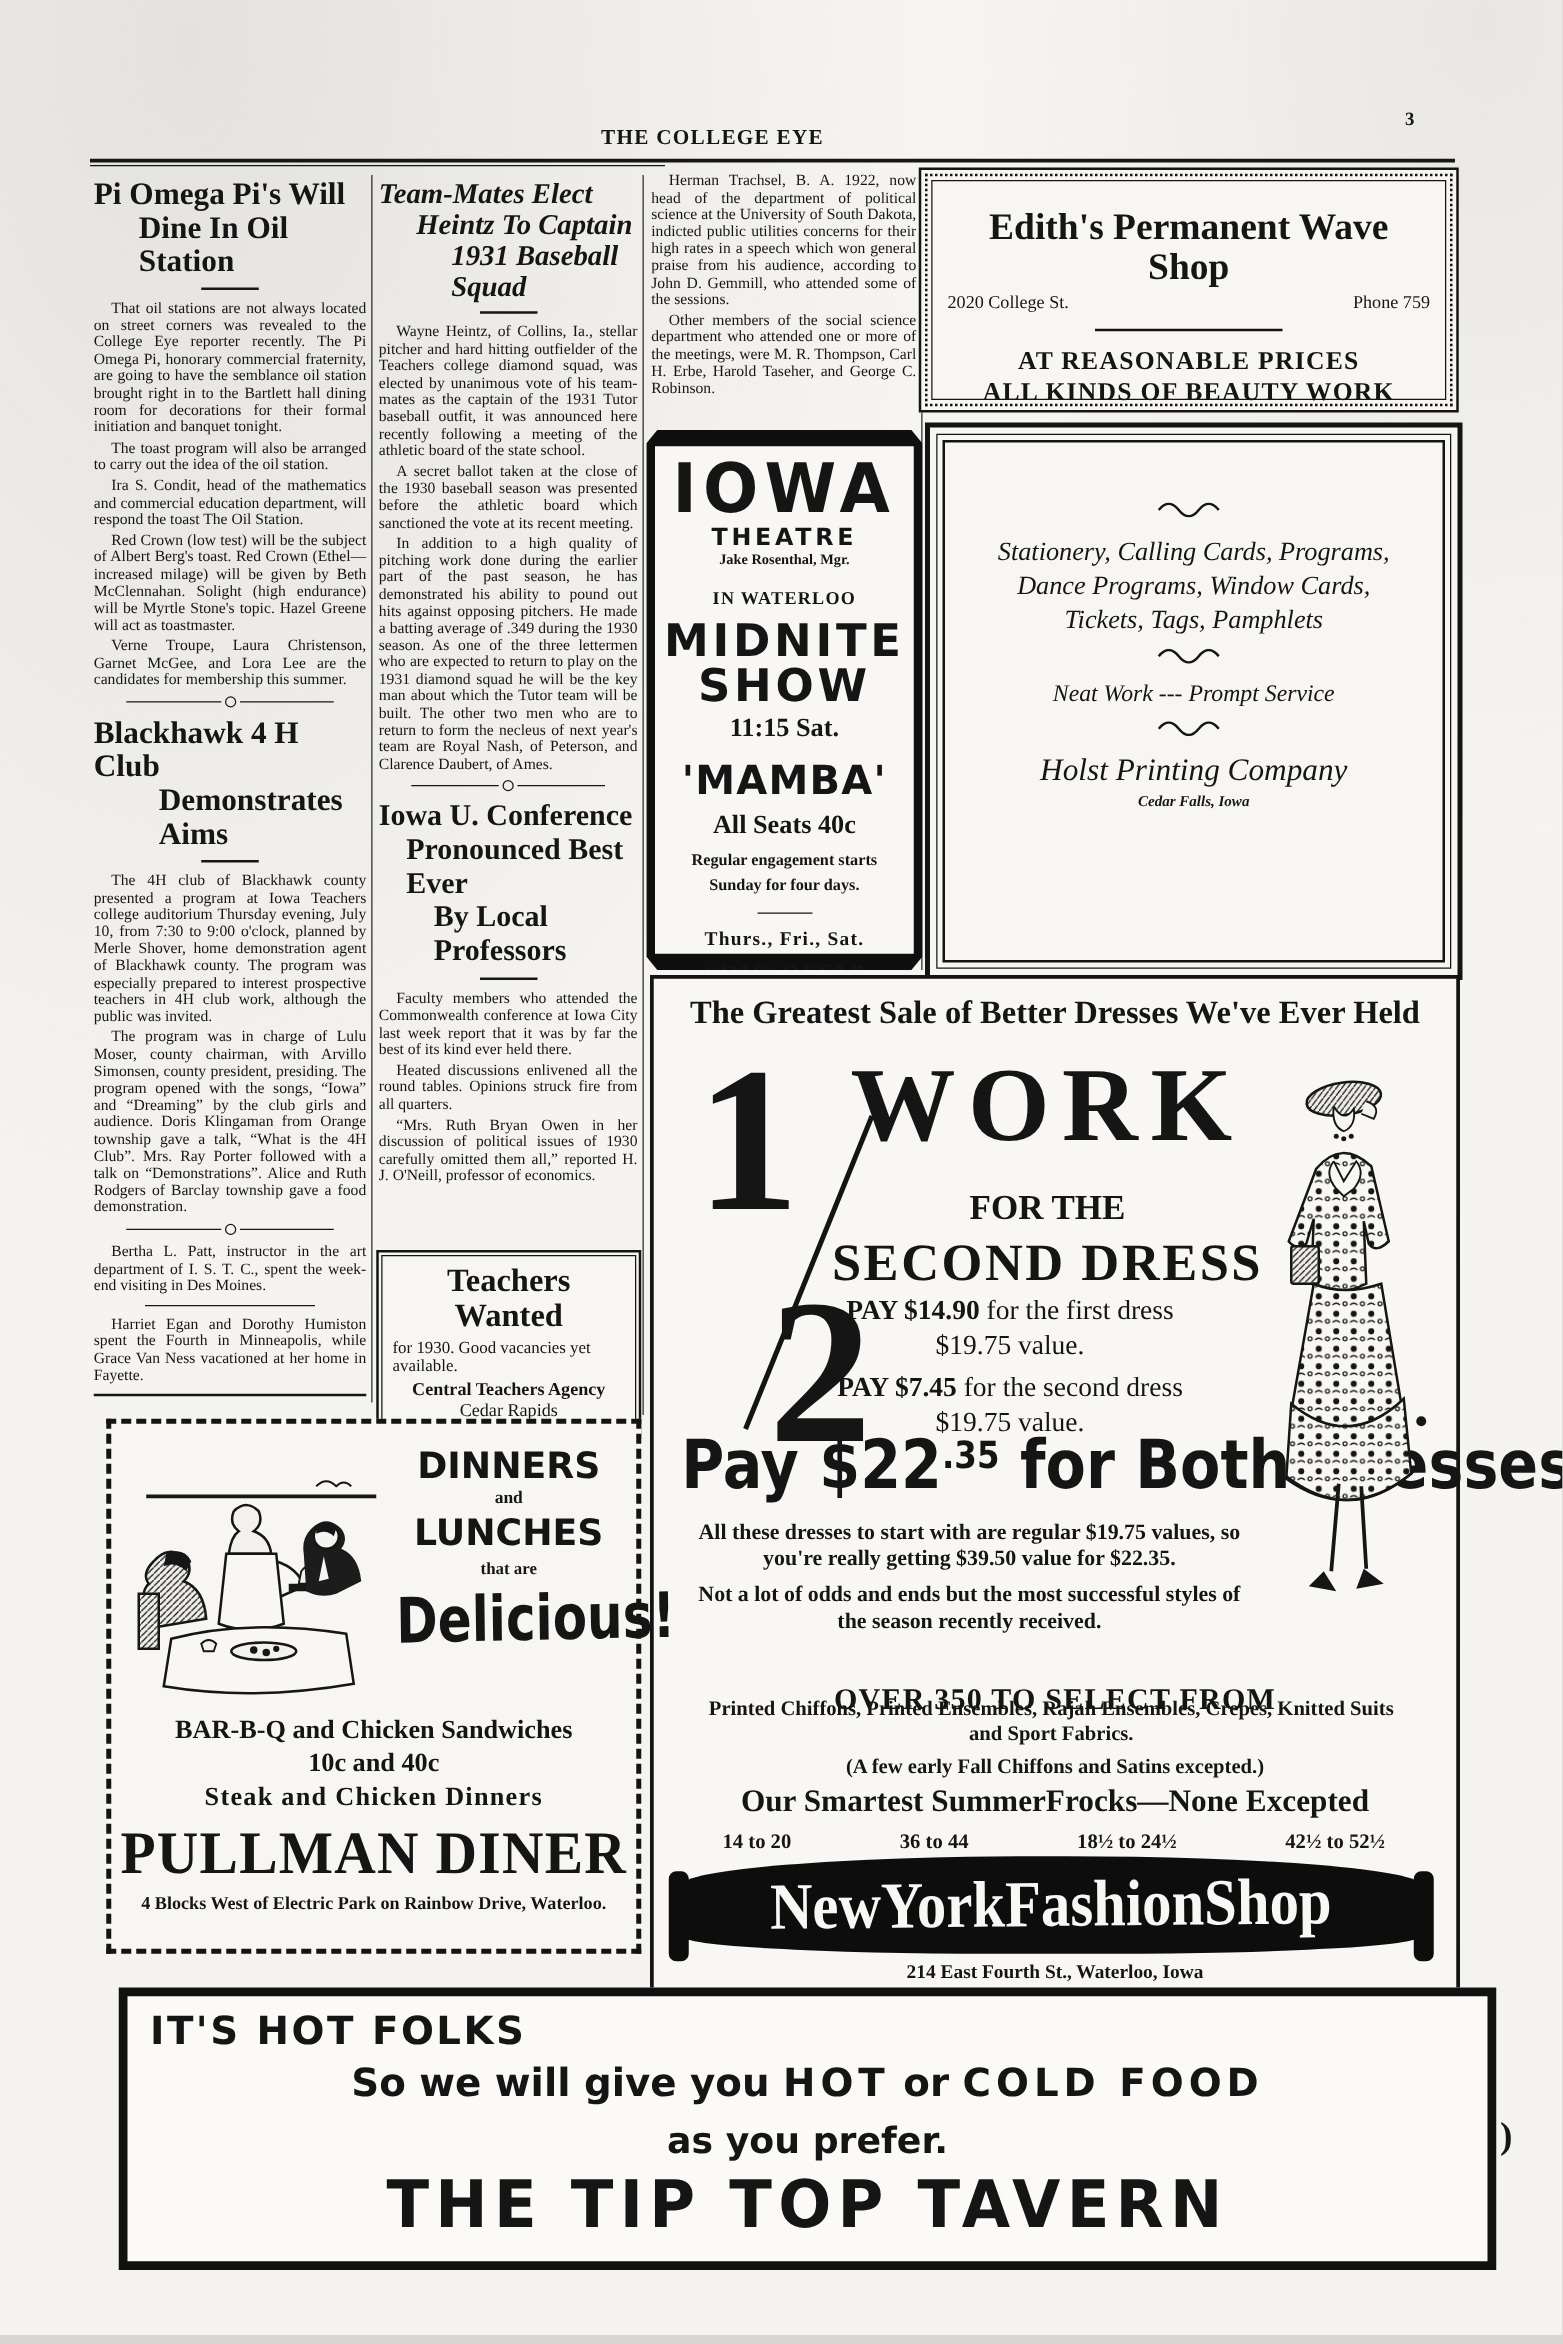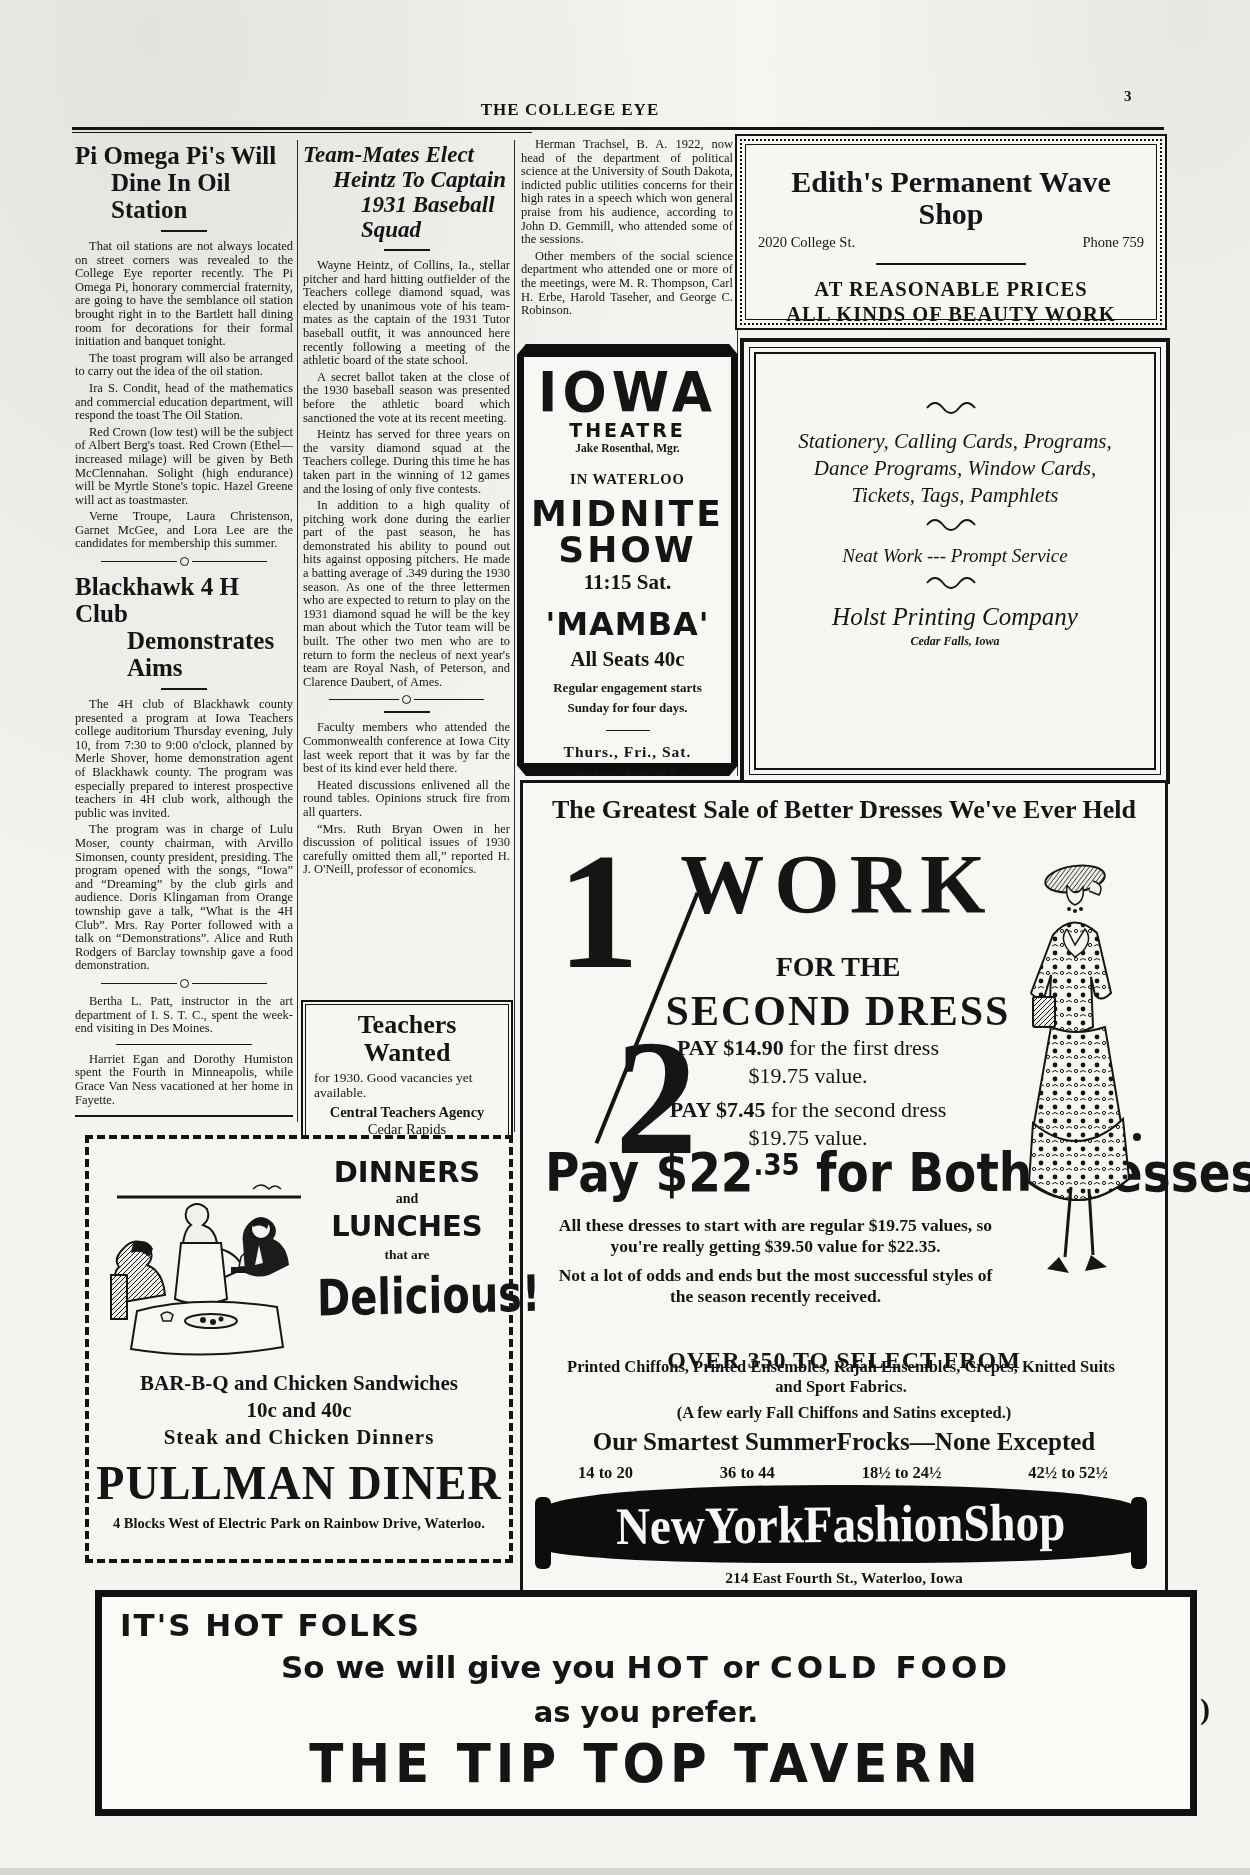--- a/index.html
+++ b/index.html
@@ -170,25 +170,29 @@
 
   <div class="abs newscol" style="left:303px;top:142px;width:207px;">
     <div class="hl hl-it">
       <span>Team-Mates Elect</span>
       <span class="l2" style="padding-left:30px;">Heintz To Captain</span>
       <span class="l2" style="padding-left:58px;">1931 Baseball Squad</span>
     </div>
     <div class="hl-divider"></div>
     <p class="bp">Wayne Heintz, of Collins, Ia., stellar pitcher and hard hitting outfielder of the Teachers college diamond squad, was elected by unanimous vote of his team-mates as the captain of the 1931 Tutor baseball outfit, it was announced here recently following a meeting of the athletic board of the state school.</p>
     <p class="bp">A secret ballot taken at the close of the 1930 baseball season was presented before the athletic board which sanctioned the vote at its recent meeting.</p>
-    <p class="bp">Heintz has served for three years on the varsity diamond squad at the Teachers college. During this time he has taken part in the winning of 12 games and the losing of only five contests.</p>
     <p class="bp">In addition to a high quality of pitching work done during the earlier part of the past season, he has demonstrated his ability to pound out hits against opposing pitchers. He made a batting average of .349 during the 1930 season. As one of the three lettermen who are expected to return to play on the 1931 diamond squad he will be the key man about which the Tutor team will be built. The other two men who are to return to form the necleus of next year's team are Royal Nash, of Peterson, and Clarence Daubert, of Ames.</p>
     <div class="odiv">
         <span class="oc"></span>
       </div>
+    <div class="hl" style="font-size:24px;">
+      <span>Iowa U. Conference</span>
+      <span class="l2" style="padding-left:22px;">Pronounced Best Ever</span>
+      <span class="l2" style="padding-left:44px;">By Local Professors</span>
+    </div>
     <div class="hl-divider"></div>
     <p class="bp">Faculty members who attended the Commonwealth conference at Iowa City last week report that it was by far the best of its kind ever held there.</p>
     <p class="bp">Heated discussions enlivened all the round tables. Opinions struck fire from all quarters.</p>
     <p class="bp">“Mrs. Ruth Bryan Owen in her discussion of political issues of 1930 carefully omitted them all,” reported H. J. O'Neill, professor of economics.</p>
   </div>
 
   <div class="abs twbox">
     <div class="inner">
       <div class="tw-title">Teachers Wanted</div>
       <div class="tw-line">for 1930. Good vacancies yet available.</div>

